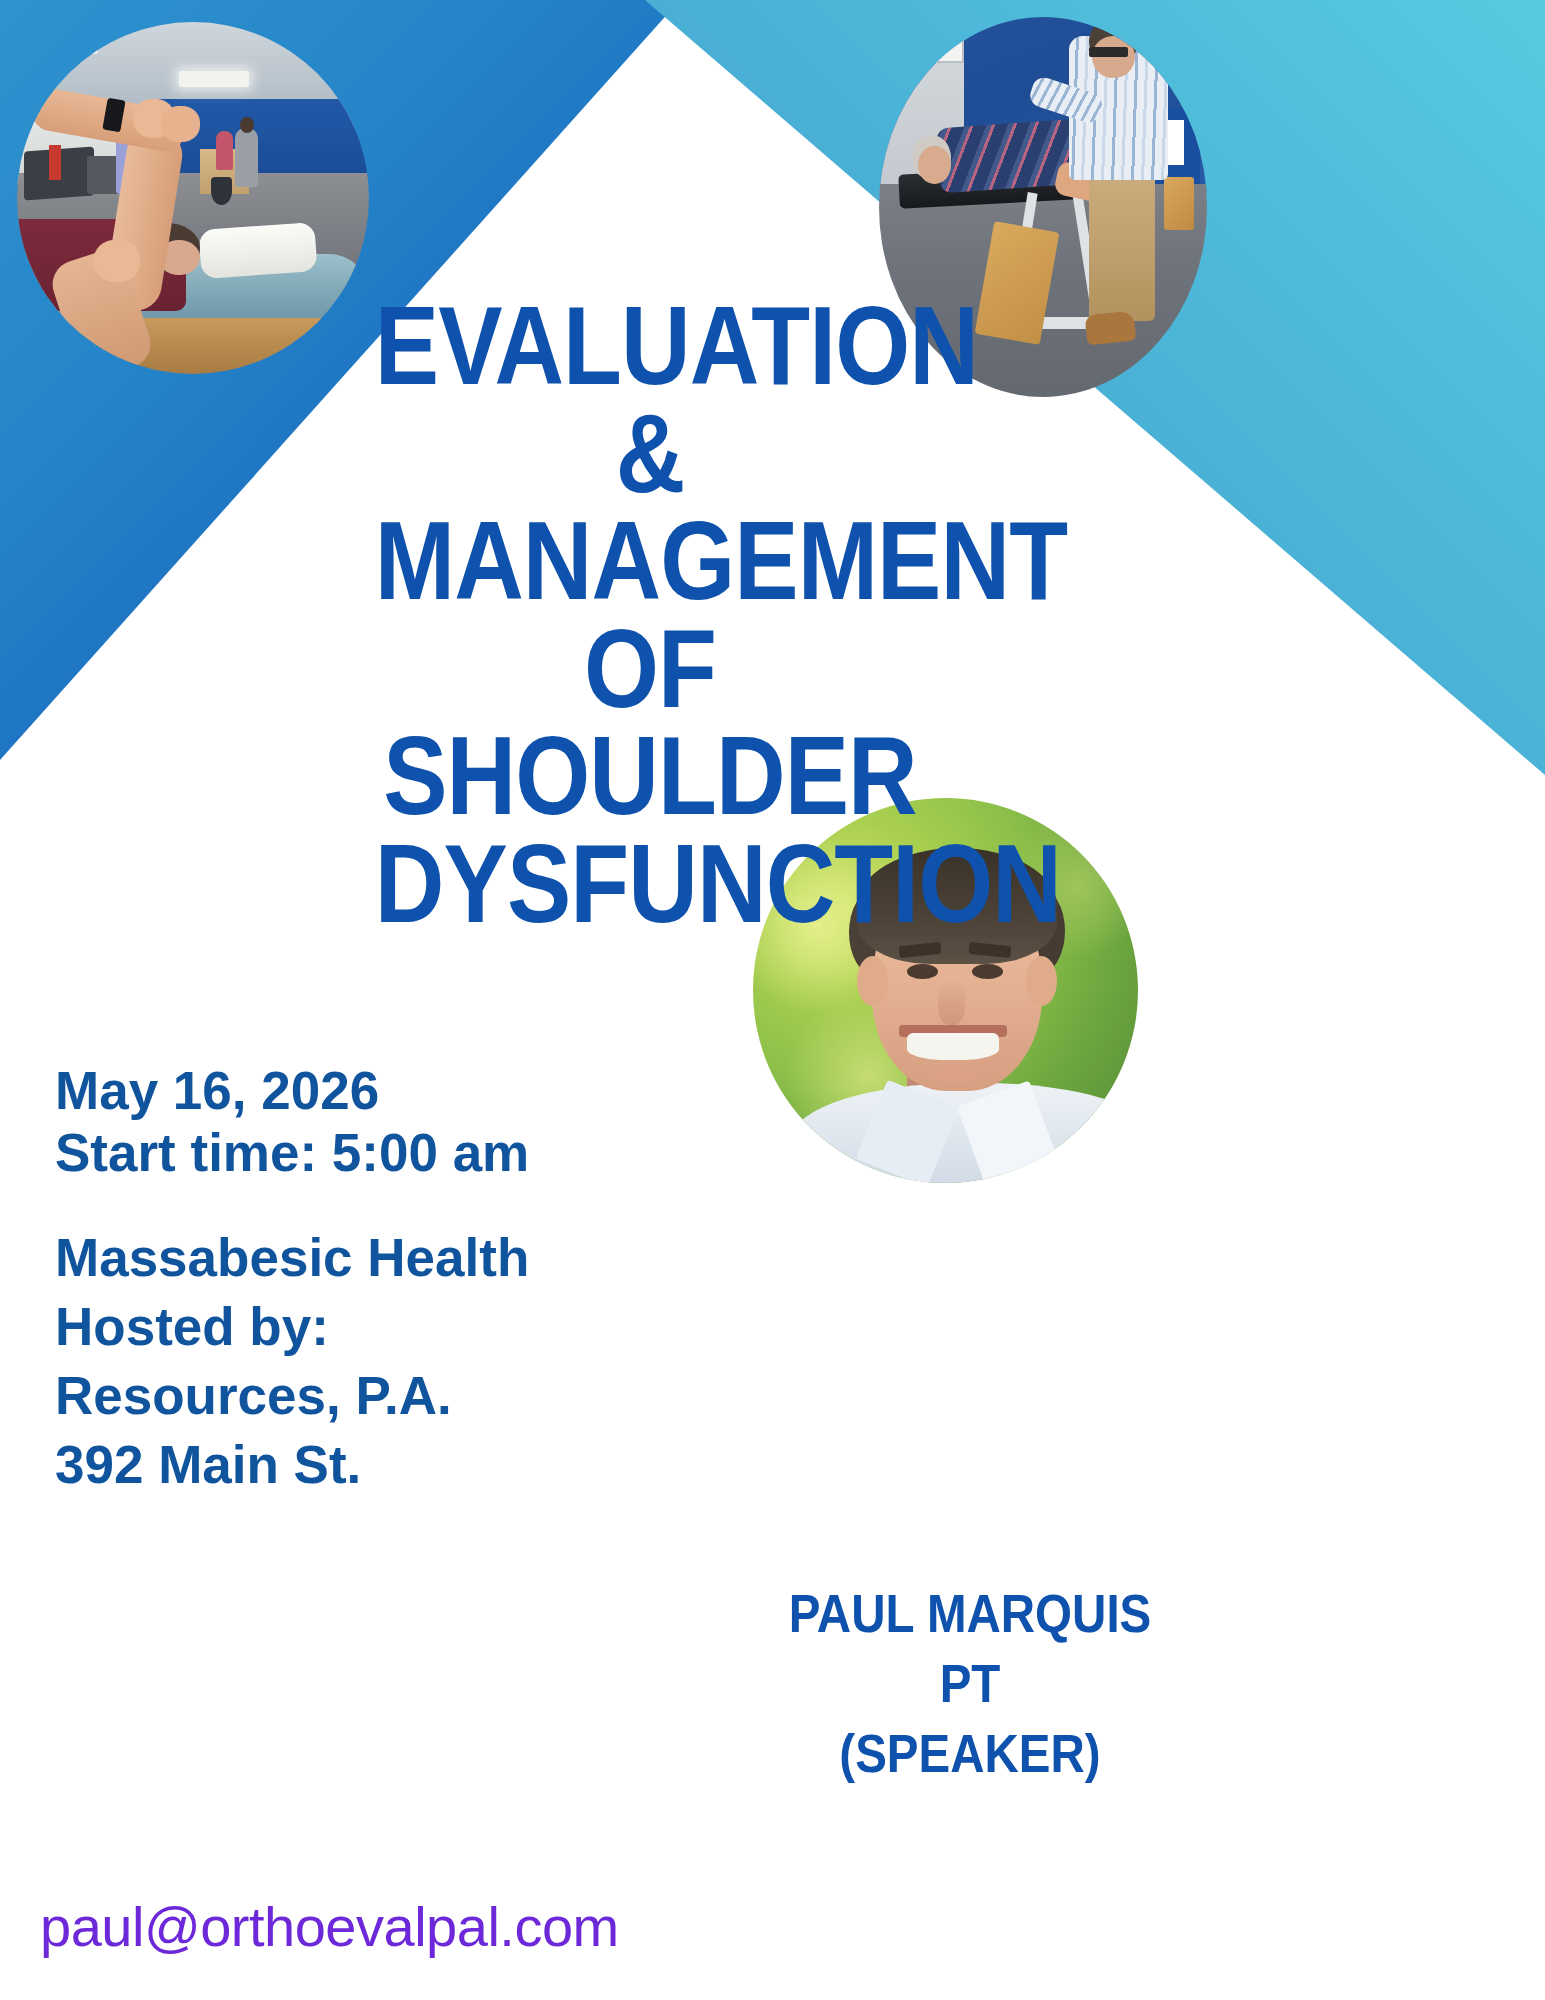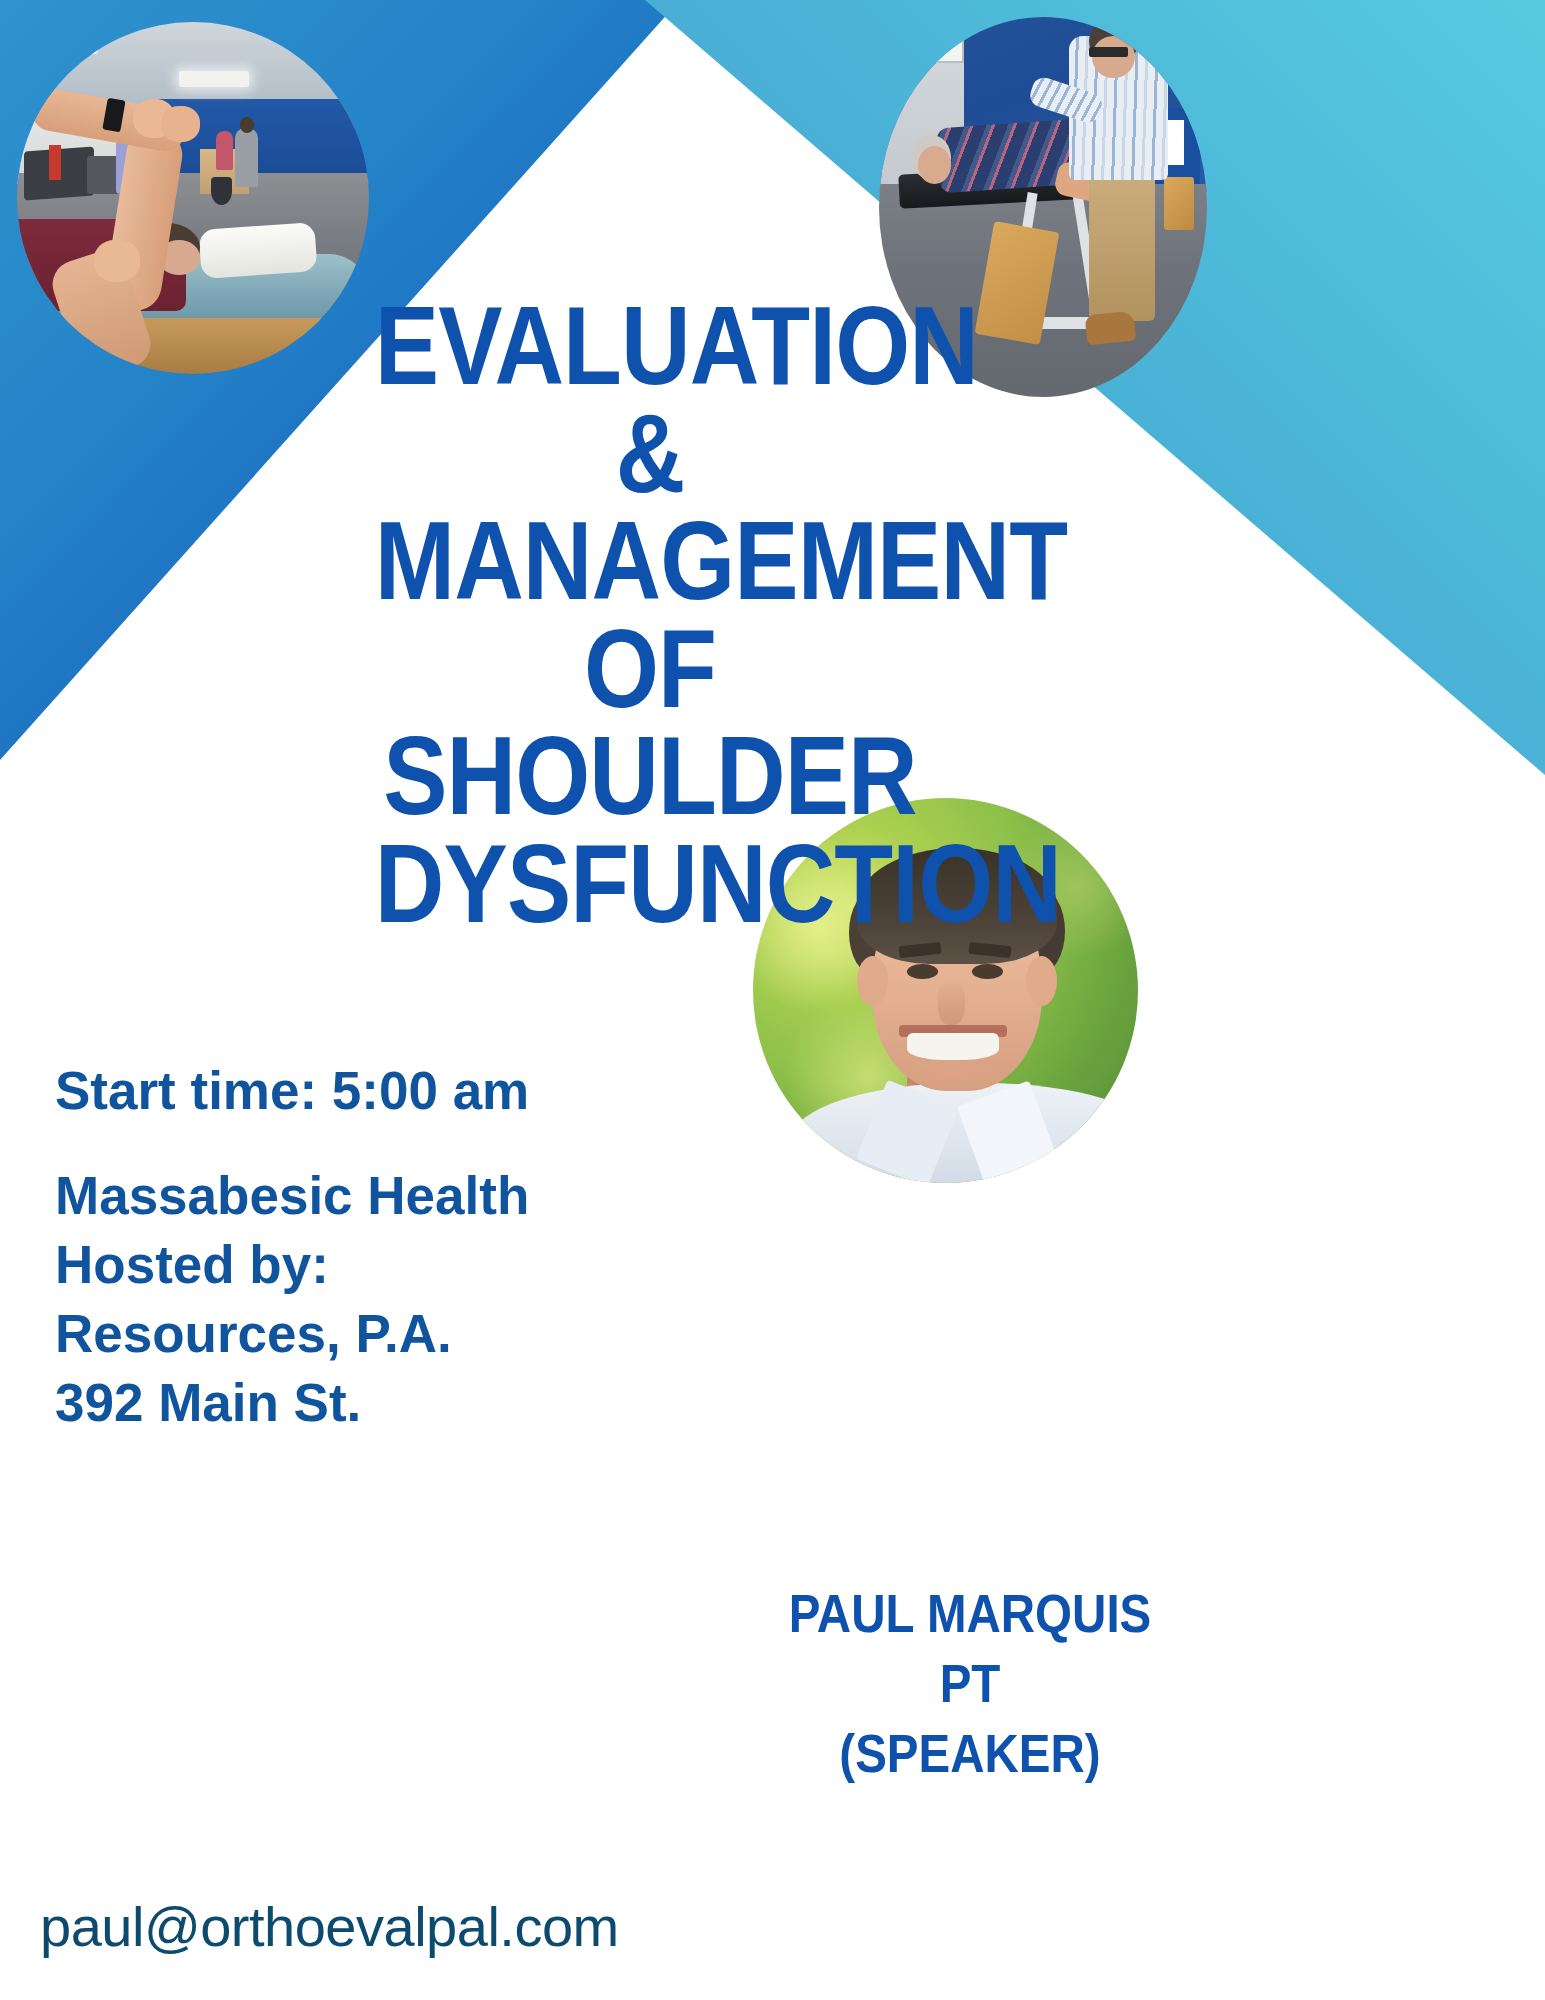--- a/index.html
+++ b/index.html
@@ -250,21 +250,21 @@
     font-weight: 700;
   }
   .info-date { font-size: 53px; line-height: 1.17; }
   .info-host { font-size: 53px; line-height: 1.30; margin-top: 40px; }
   .info-host span { display: block; }
 
   .email {
     position: absolute;
     left: 40px; top: 1894px;
     z-index: 5;
-    color: #0c4a6e;
+    color: #6d28d9;
     font-family: "Liberation Sans", sans-serif;
     font-weight: 400;
     font-size: 56px;
     letter-spacing: -0.5px;
   }
 
   .speaker-name {
     position: absolute;
     left: 740px; top: 1578px;
     width: 460px;
@@ -380,20 +380,21 @@
       <div class="sp-eyeR"></div>
       <div class="sp-nose"></div>
       <div class="sp-lip"></div>
       <div class="sp-mouth"></div>
       <div class="sp-chin"></div>
     </div>
   </div>
 
   <div class="info-block">
     <div class="info-date">
+      <div>May 16, 2026</div>
       <div>Start time: 5:00 am</div>
     </div>
     <div class="info-host">
       <span>Massabesic Health</span>
       <span>Hosted by:</span>
       <span>Resources, P.A.</span>
       <span>392 Main St.</span>
     </div>
   </div>
 

